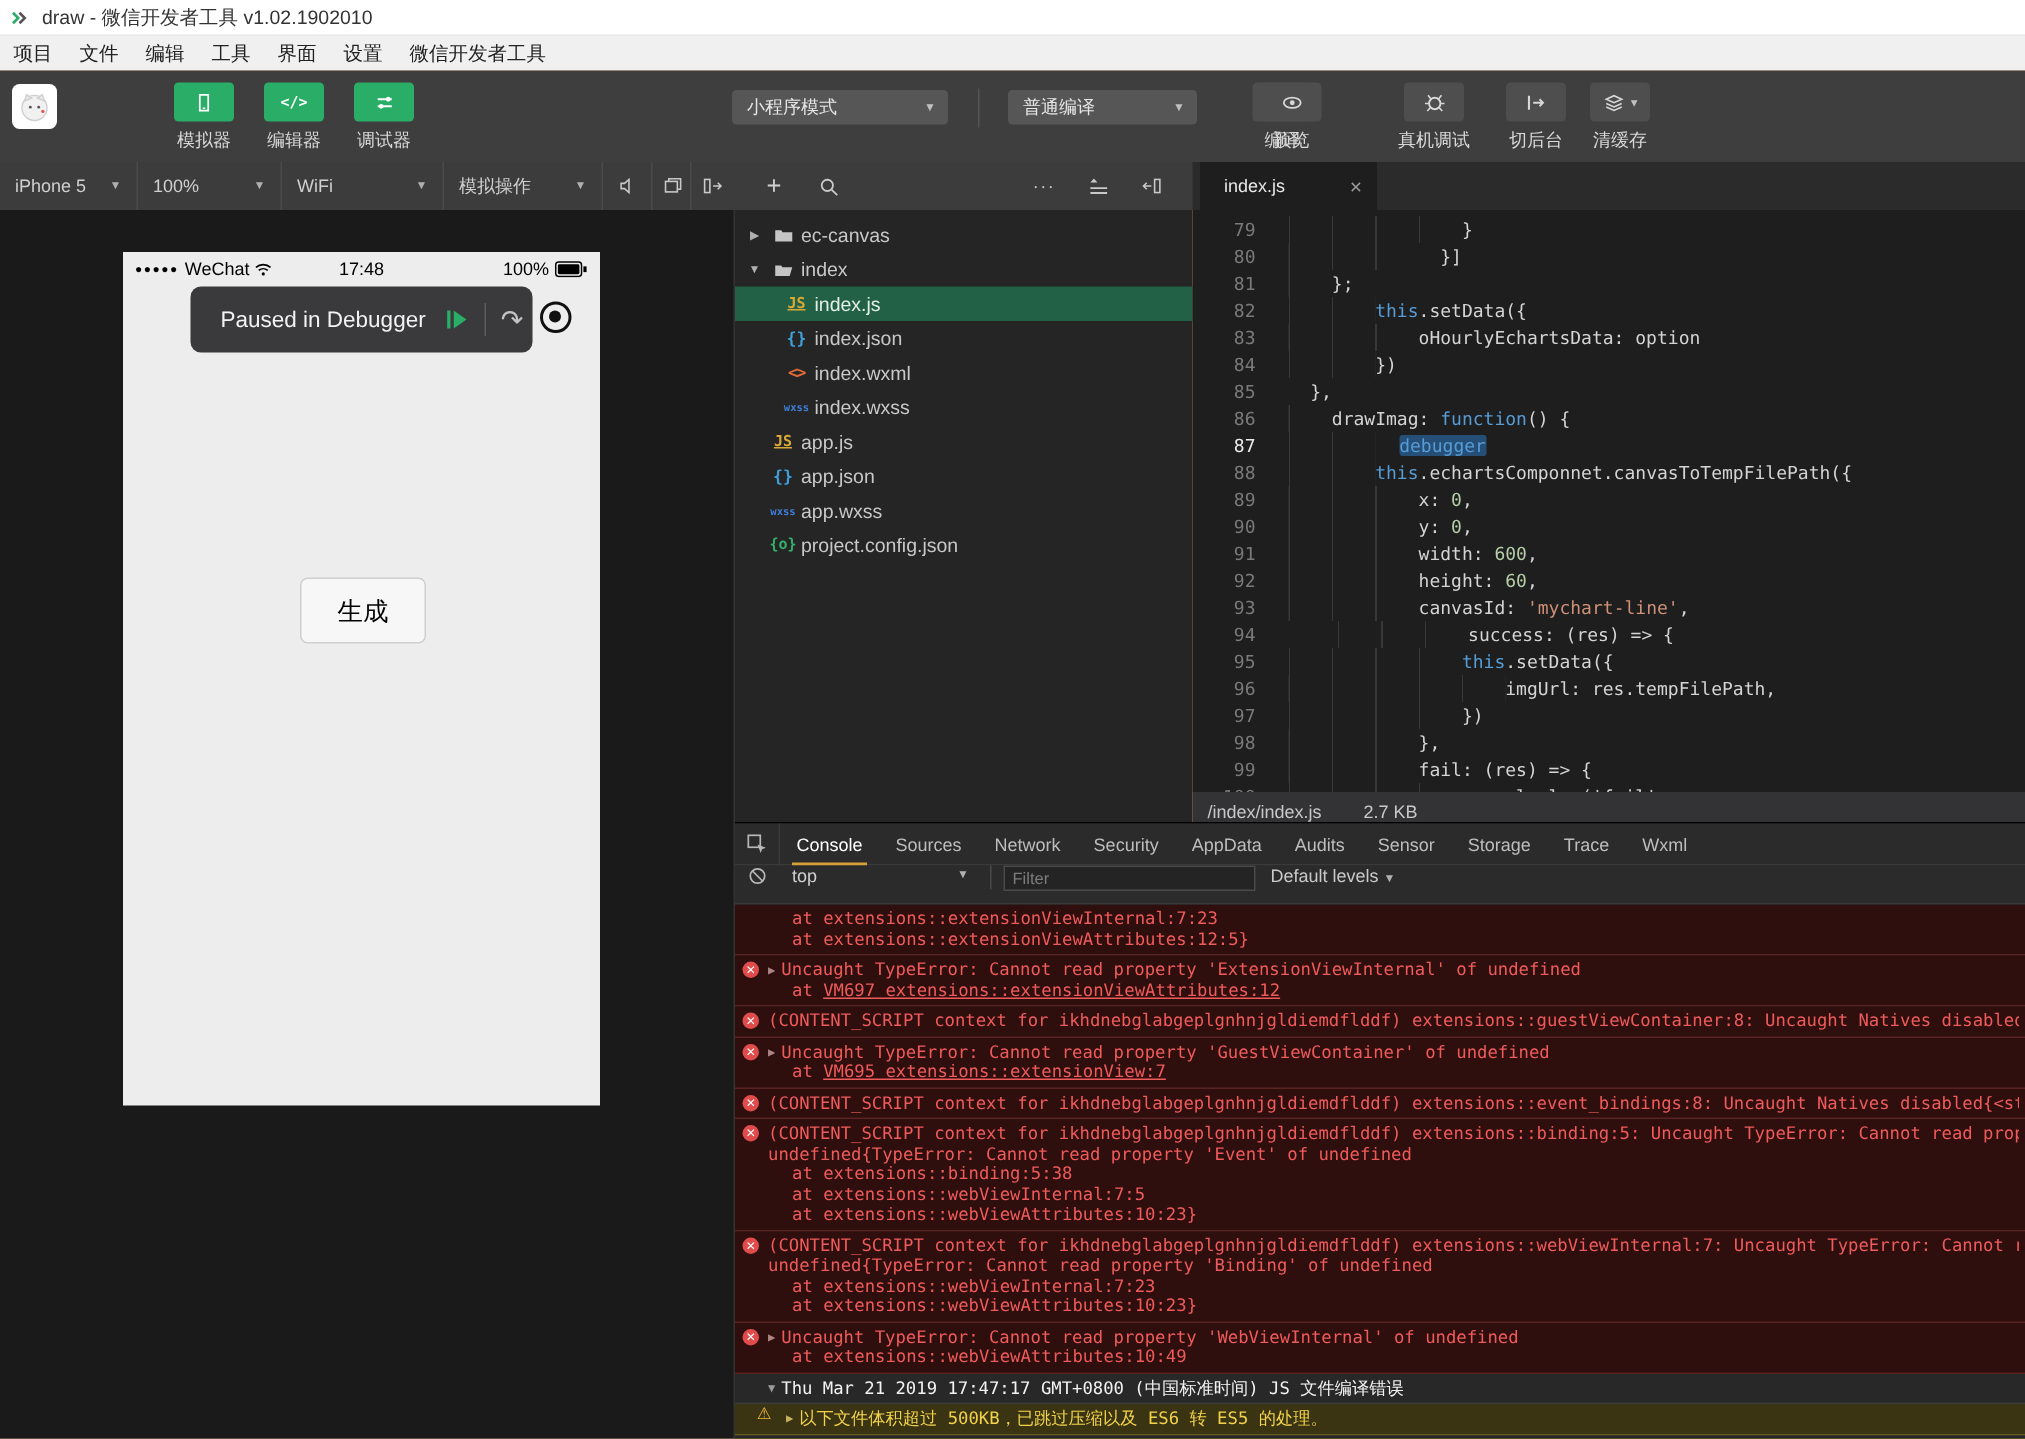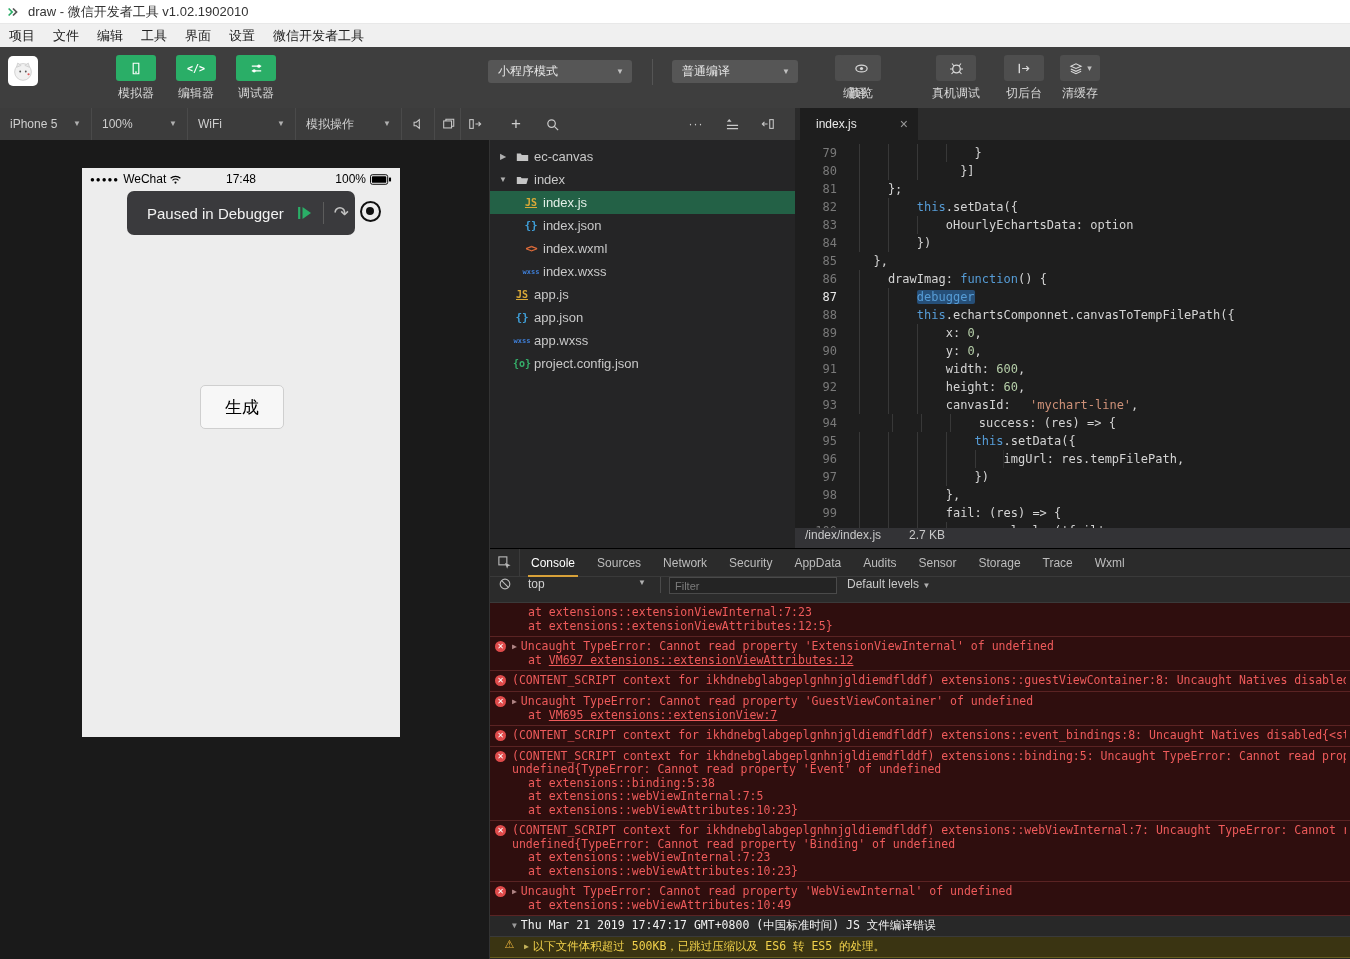--- a/index.html
+++ b/index.html
@@ -83,24 +83,24 @@
   
   .editor { position:absolute; left:795px; top:140px; width:555px; height:388px; background:#1e1e1e;
     overflow:hidden; padding-top:4px; cursor:text; }
   .cline { height:18px; line-height:18px; white-space:pre; font-family:"DejaVu Sans Mono",monospace;
     font-size:12px; display:flex; }
   .cline .ln { width:42px; text-align:right; color:#7a7a7a; flex:none; }
   .cline .ln.cur { color:#eaeaea; }
   .cline .ctext { padding-left:22px; color:#d4d4d4; }
   .tk-k { color:#569cd6; }
   .tk-n { color:#b5cea8; }
-  .tk-s { color:#ce9178;margin-left:12px; }
-  .tk-hl { color:#569cd6; background:#264f78; border-radius:2px; }
+  .tk-s { color:#ce9178; }
+  .tk-hl { color:#569cd6; background:#264f78; border-radius:2px;margin-left:16px; }
   .edstatus { position:absolute; left:795px; top:528px; width:555px; height:20px; background:#333336;
-    color:#c8c8c8; font-size:12px; display:flex; align-items:flex-start; }
+    color:#c8c8c8; font-size:12px; display:flex; align-items:flex-end; }
   .edstatus .path { margin-left:10px; }
   .edstatus .size { margin-left:28px; }
 
   
   .devtools { position:absolute; left:490px; top:548px; width:860px; height:411px; background:#282828;
     border-top:1px solid #000; }
   .dt-tabs { position:relative; height:28px; background:#2b2b2b; display:flex; align-items:center;
     border-bottom:1px solid #3a3a3a; }
   .inspbox { width:30px; height:28px; display:flex; align-items:center; justify-content:center;
     border-right:1px solid #3a3a3a; cursor:pointer; }

